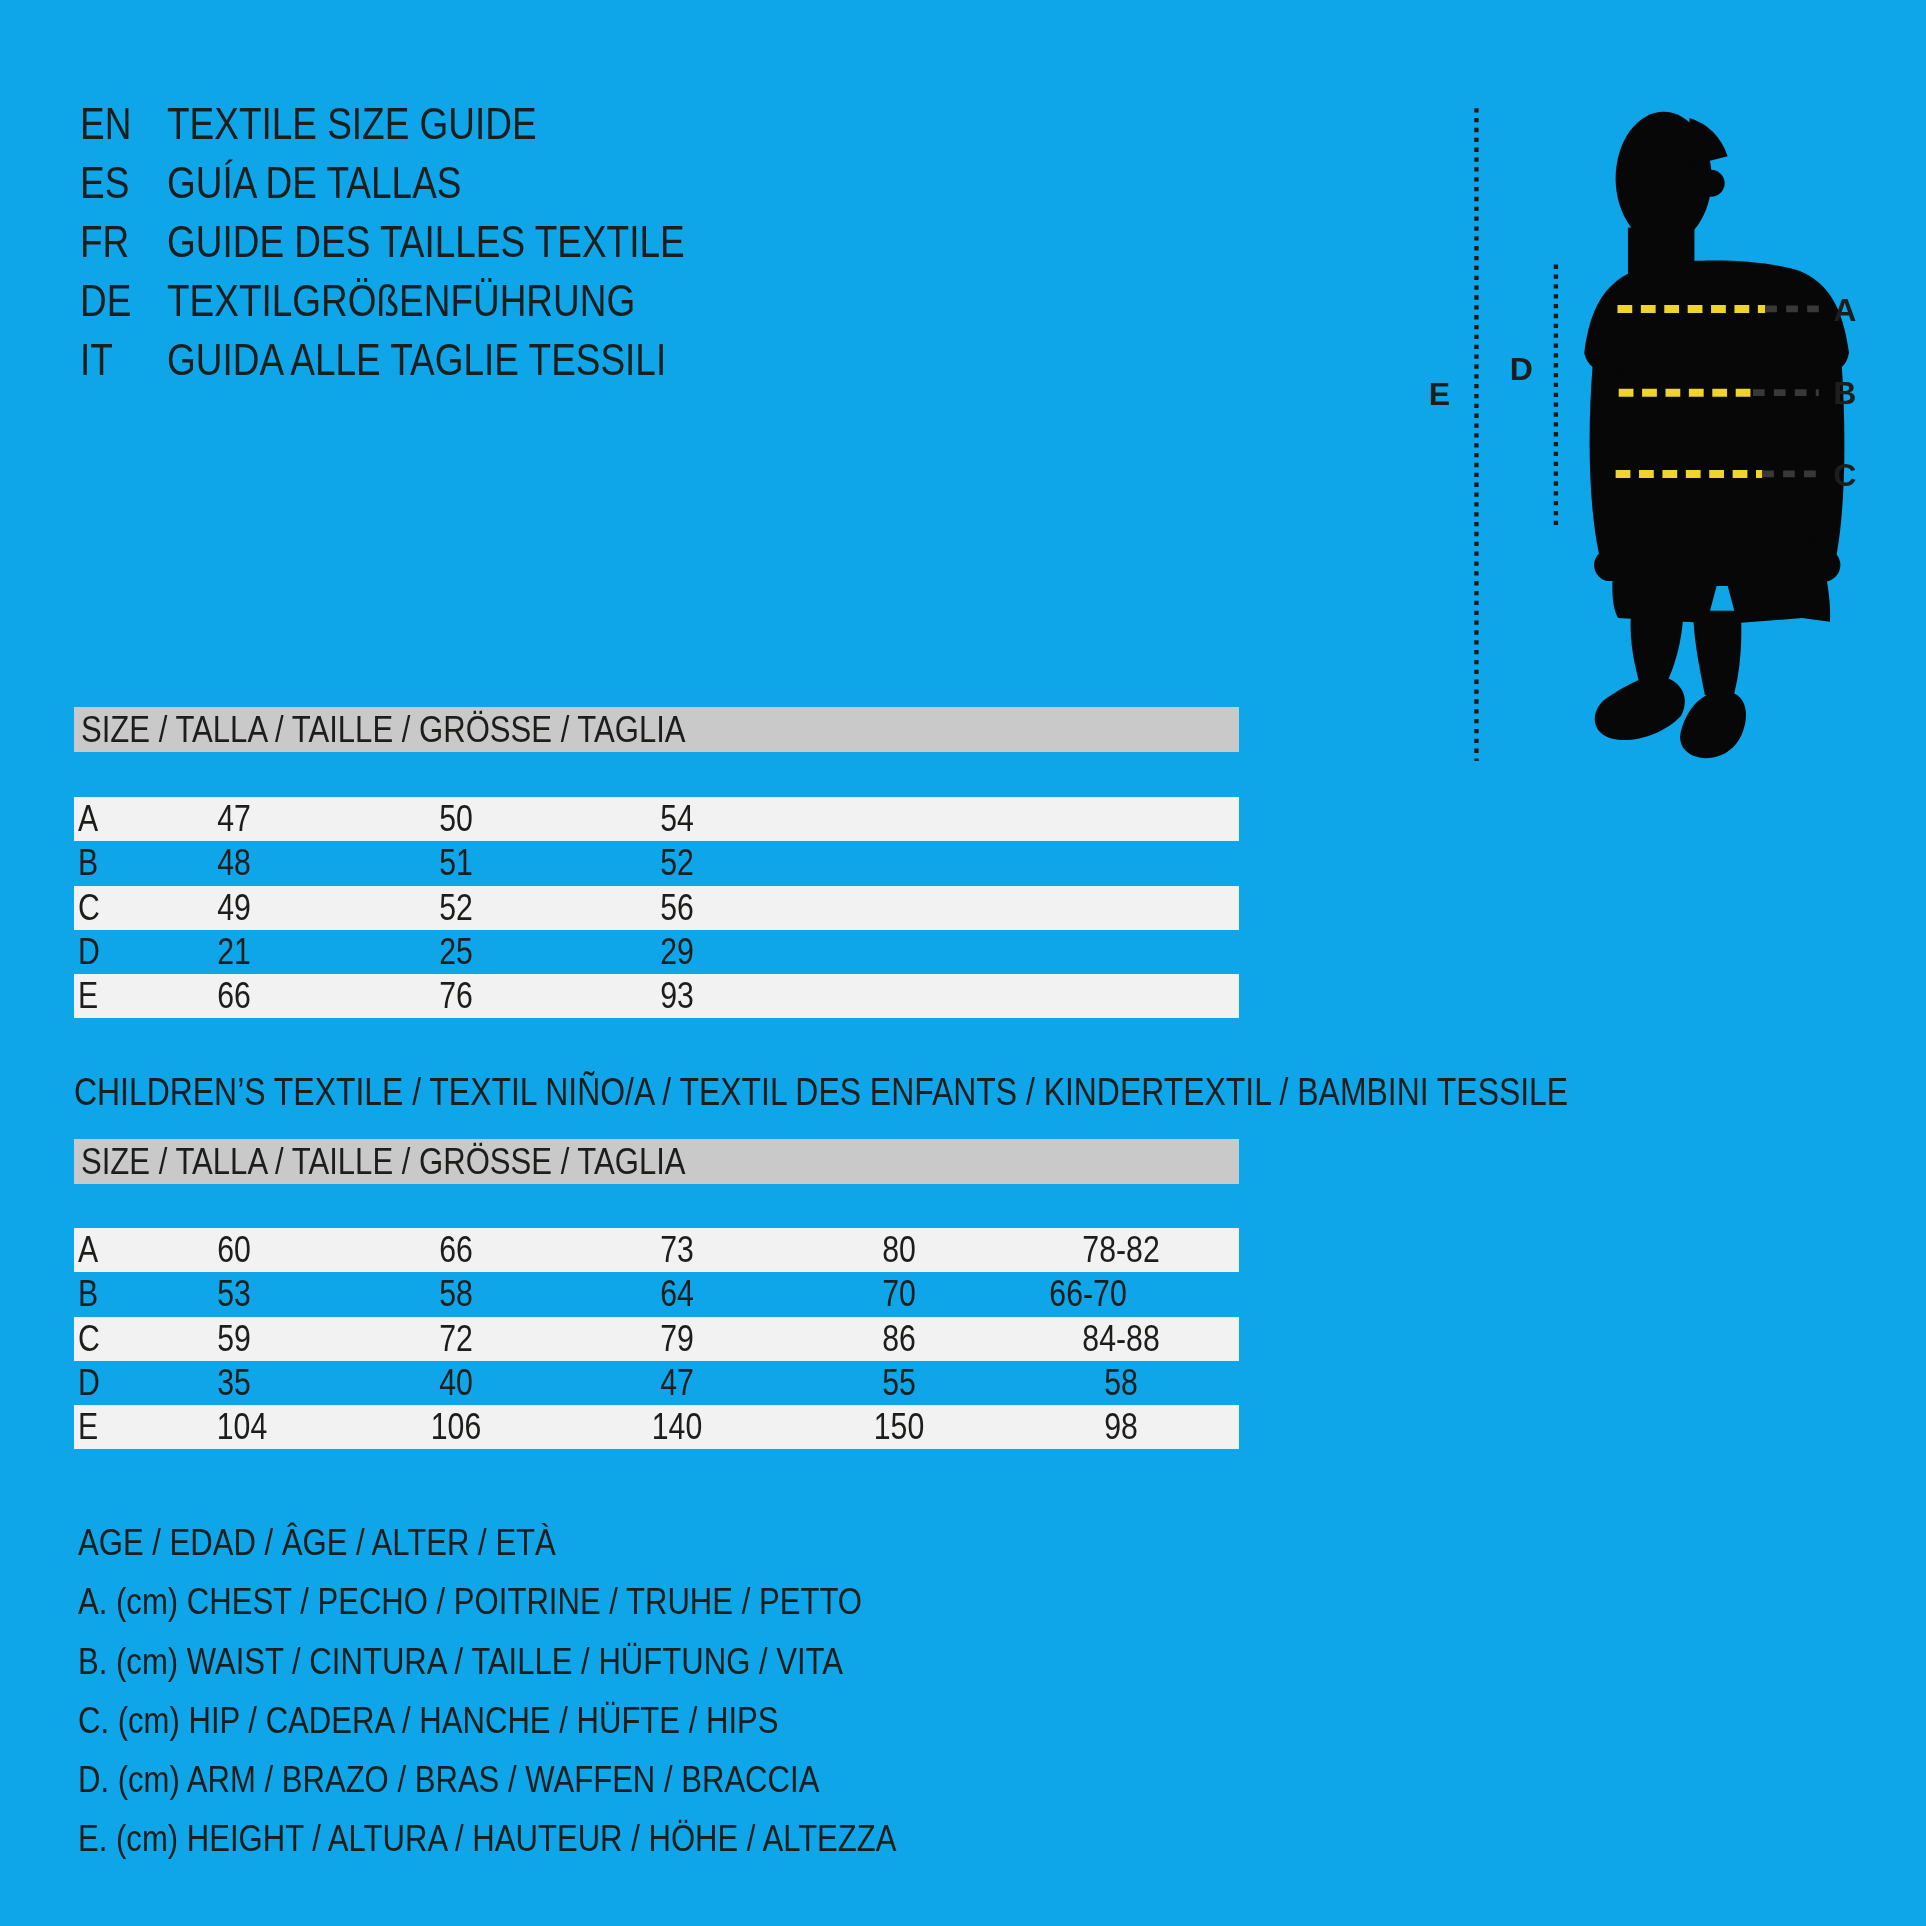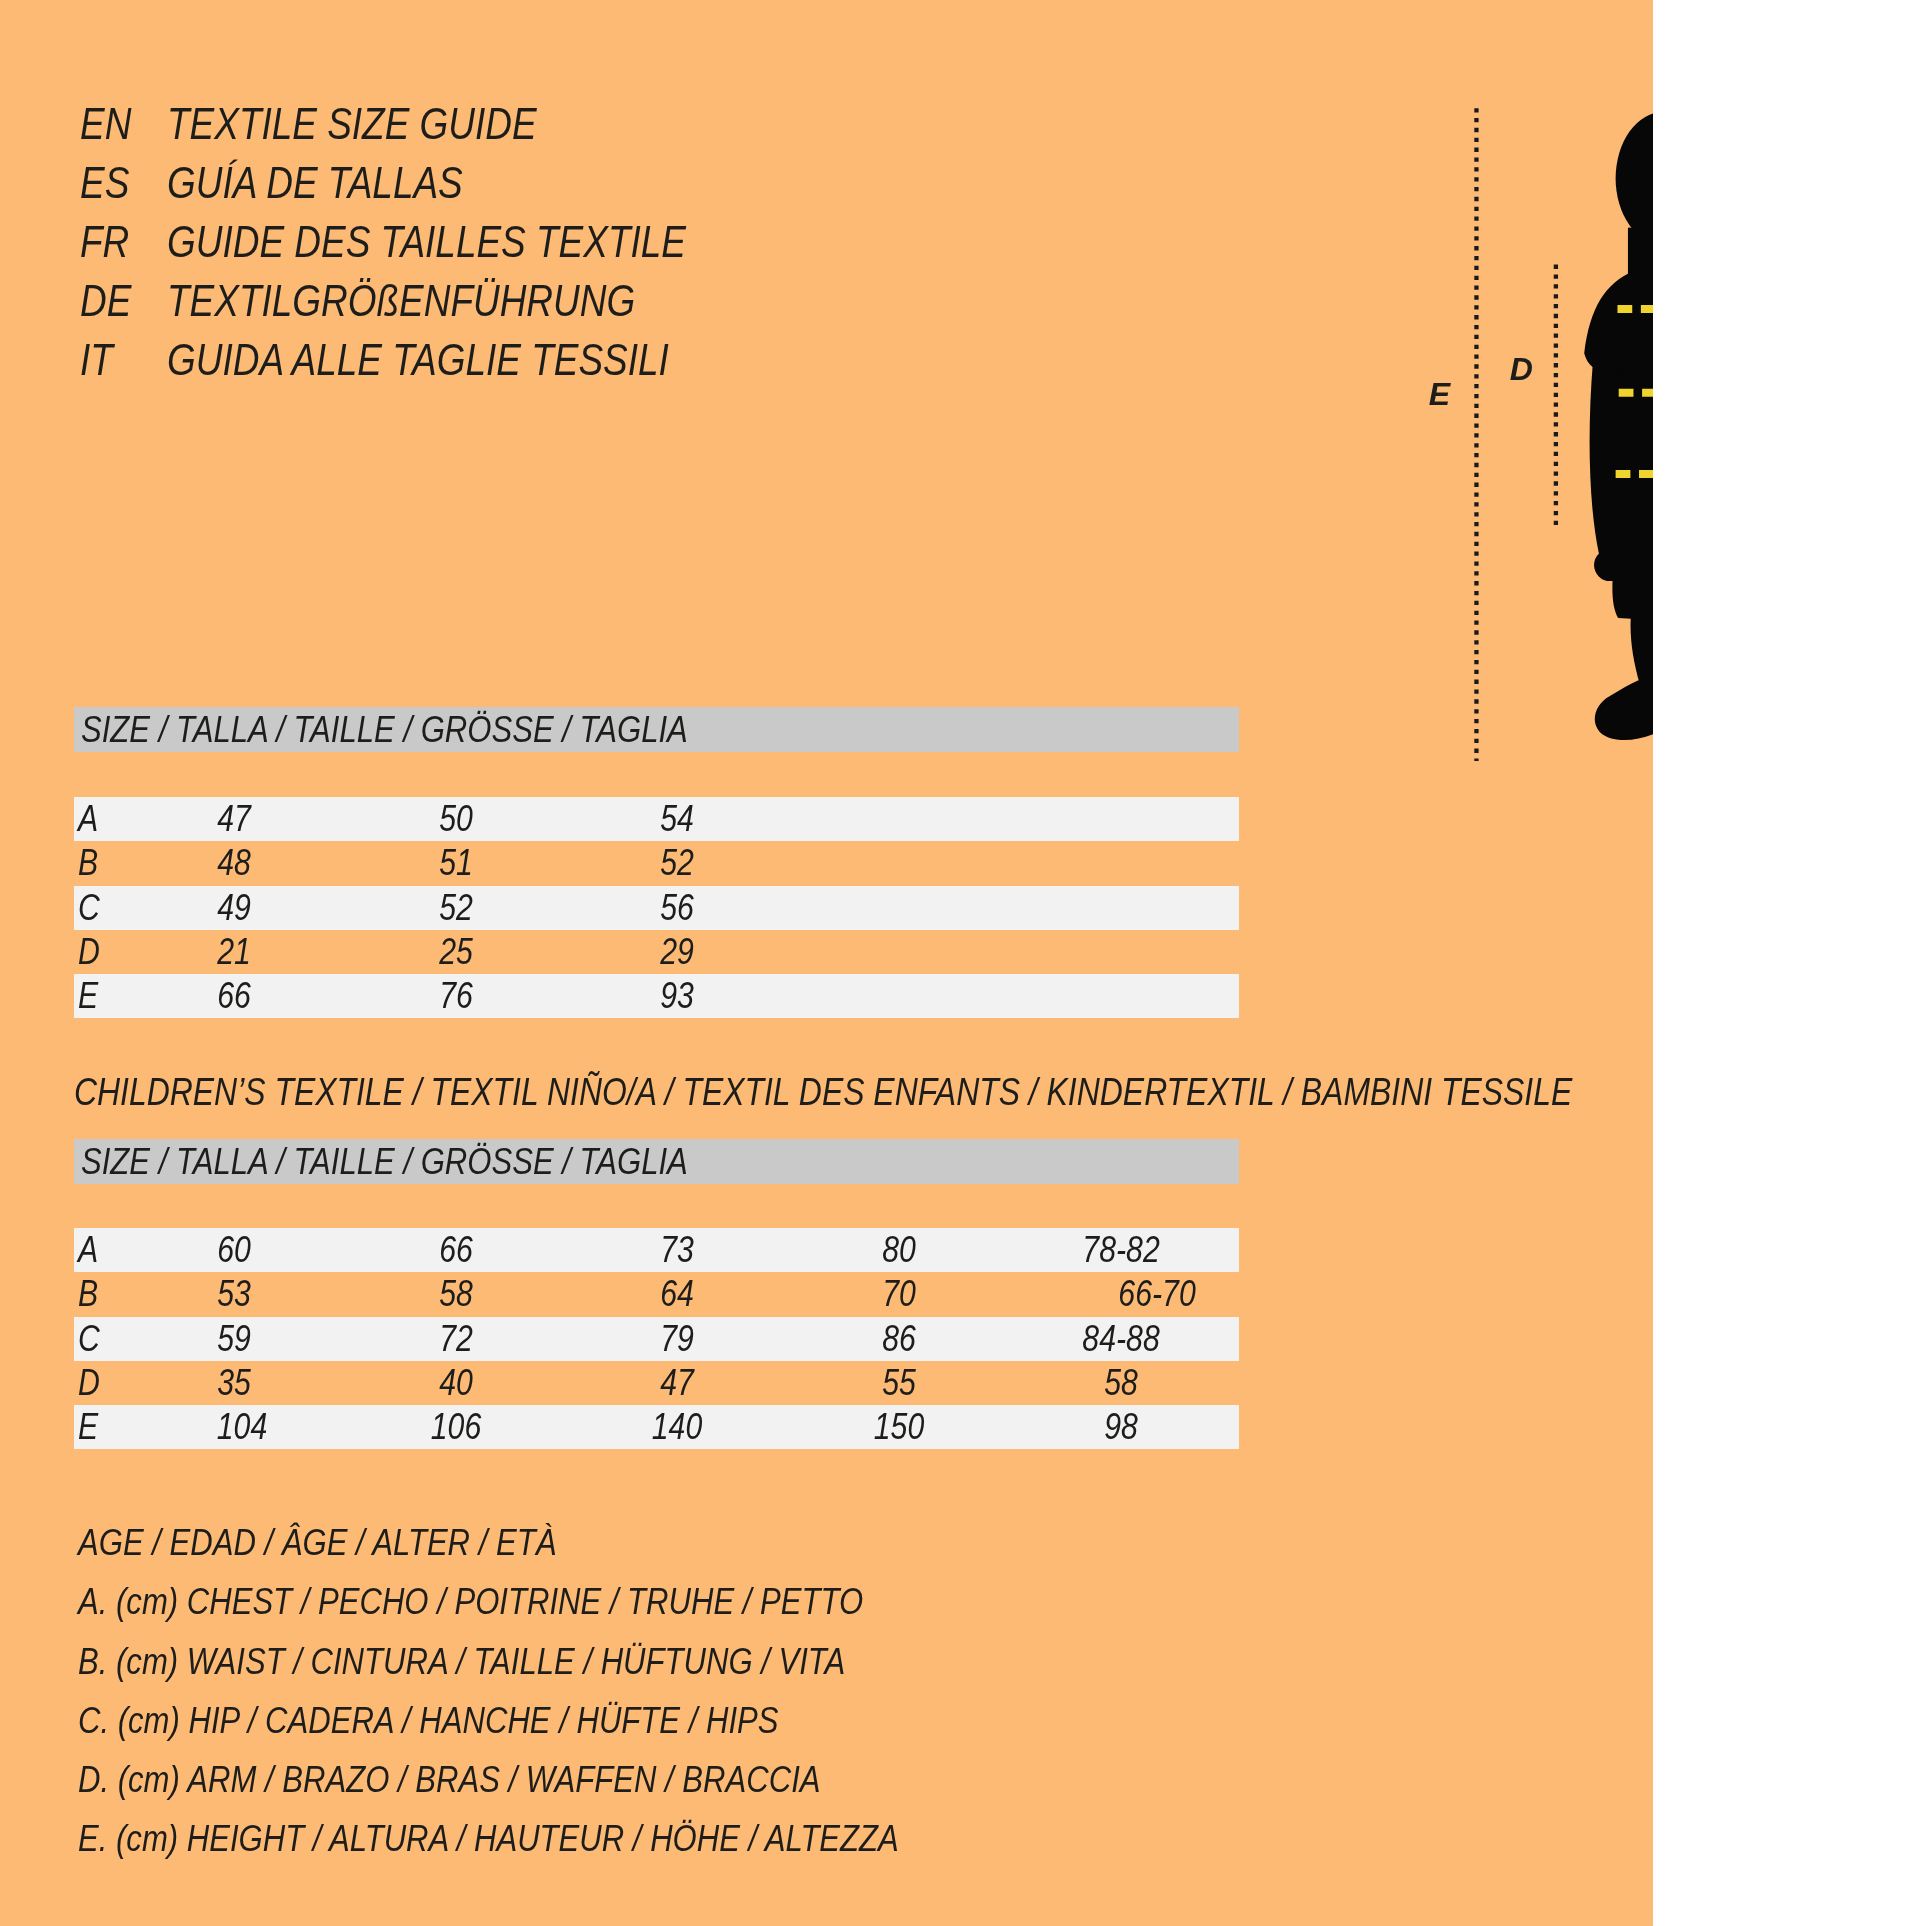--- a/index.html
+++ b/index.html
@@ -1,18 +1,18 @@
 <!DOCTYPE html>
 <html style="font-size:10px"><head>
 <meta charset="utf-8">
 <style>
   html,body{margin:0;padding:0;background:#ffffff;}
   #canvas{
-    position:relative;width:1653px;height:1926px;background:#fdba74;
-    font-family:"Liberation Sans",sans-serif;color:#1d1d1b;overflow:hidden;font-style:italic;
+    position:relative;width:1926px;height:1926px;background:#0ea5e9;
+    font-family:"Liberation Sans",sans-serif;color:#1d1d1b;overflow:hidden;
   }
   .abs{position:absolute;}
   
   .cx{display:inline-block;transform:scaleX(.84);transform-origin:0 50%;white-space:nowrap;}
 
   
   .lang-row{position:absolute;left:80px;height:59px;line-height:59px;font-size:44px;}
   .lang-code{position:absolute;left:0;top:0;}
   .lang-title{position:absolute;left:87px;top:0;}
 
@@ -248,21 +248,21 @@
         </div>
       <div class="cell" style="left:290px;width:185px">
           <span>58</span>
         </div>
       <div class="cell" style="left:511px;width:185px">
           <span>64</span>
         </div>
       <div class="cell" style="left:733px;width:185px">
           <span>70</span>
         </div>
-      <div class="cell" style="left:991px;width:185px">
+      <div class="cell" style="left:922px;width:185px">
           <span>66-70</span>
         </div>
     </div>
     <div class="trow odd" style="top:89px">
       <div class="cell rowlabel" style="left:3.7px;width:92px">
           <span>C</span>
         </div>
       <div class="cell" style="left:68px;width:185px">
           <span>59</span>
         </div>

